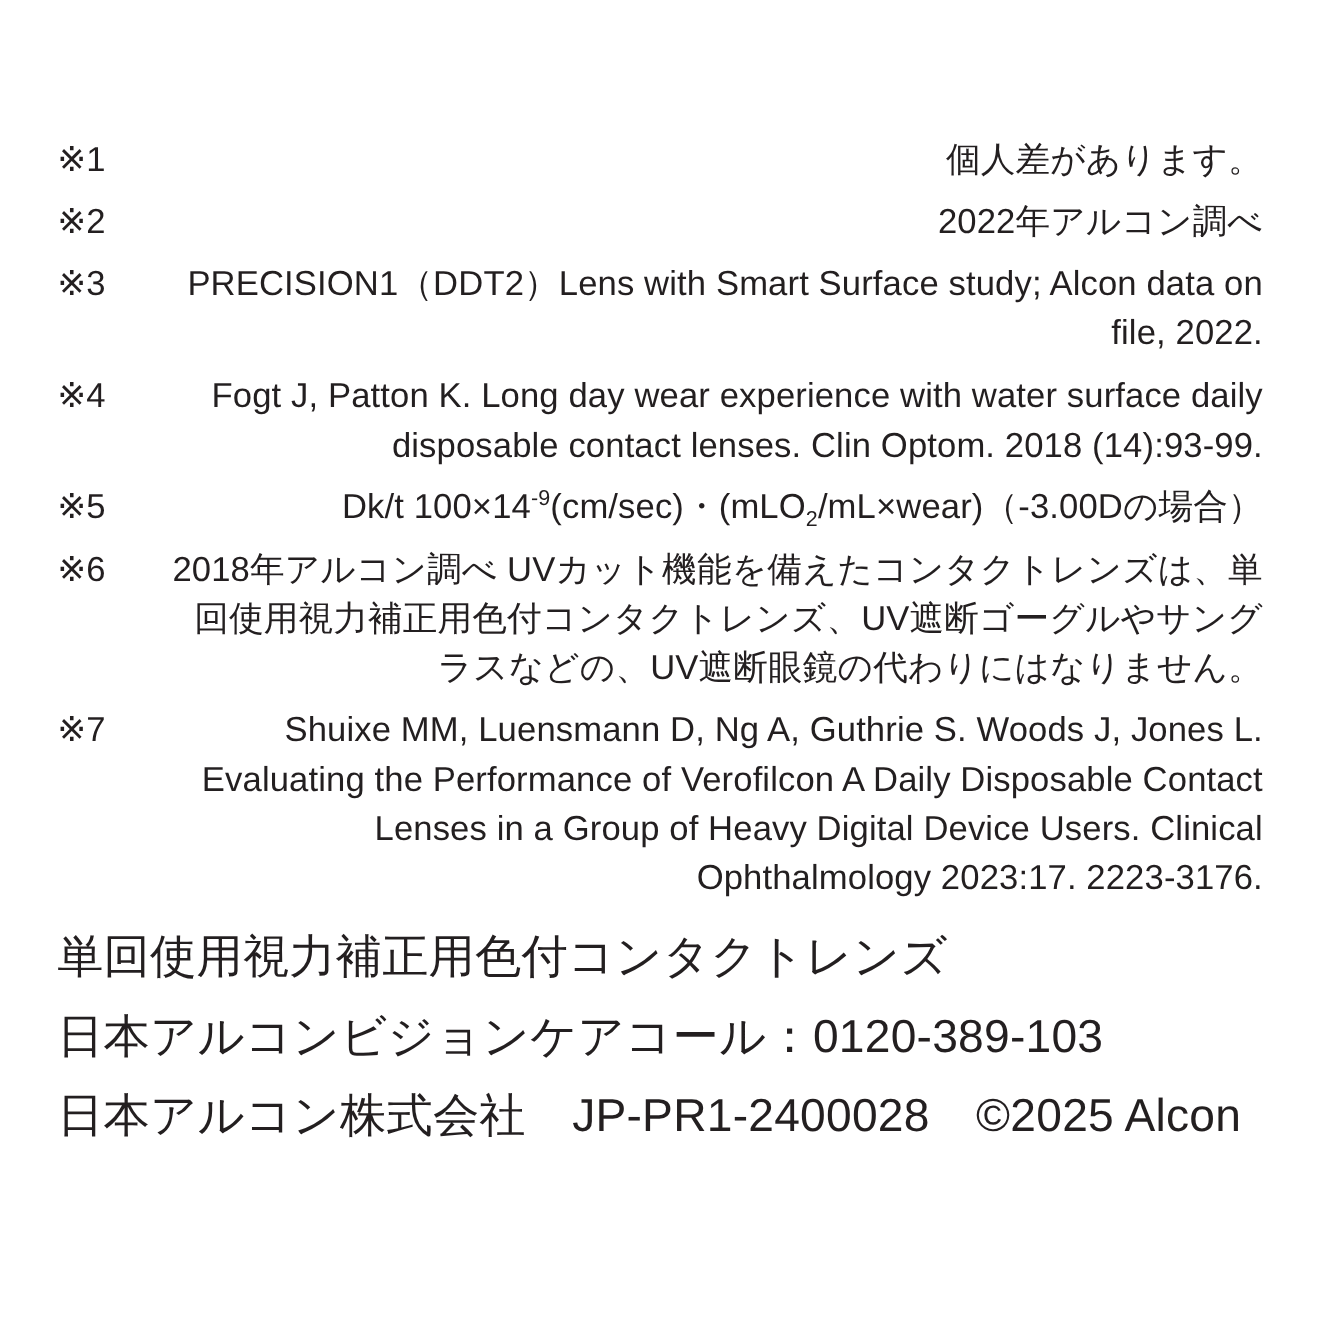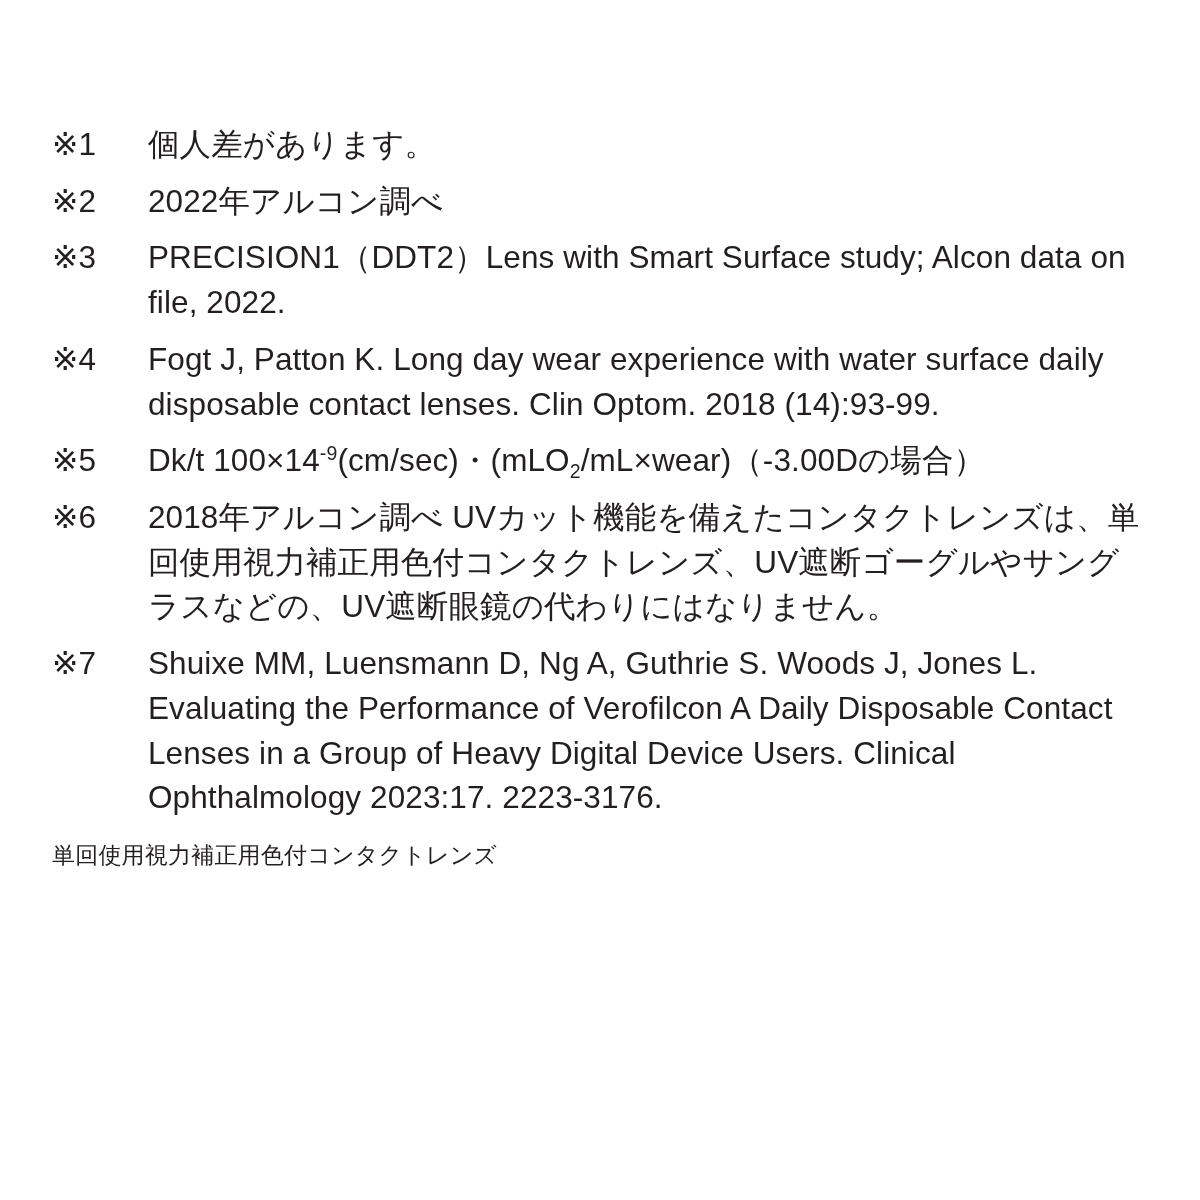--- a/index.html
+++ b/index.html
@@ -34,36 +34,37 @@
     line-height: 1.42;
     letter-spacing: 0.1px;
   }
   .footnote .marker {
     flex: 0 0 auto;
     width: 96px;
     white-space: nowrap;
   }
   .footnote .body {
     flex: 1 1 auto;
+    text-align: right;
   }
   .footnote .body sup {
     font-size: 0.62em;
     vertical-align: super;
     line-height: 0;
   }
   .footnote .body sub {
     font-size: 0.62em;
     vertical-align: sub;
     line-height: 0;
   }
   .legal {
     margin-top: 18px;
   }
   .legal-line {
-    font-size: 23px;
+    font-size: 42px;
     line-height: 1.52;
     letter-spacing: 0.2px;
     margin: 0 0 8px 0;
     white-space: pre;
   }
   .legal-line sup {
     font-size: 0.55em;
     vertical-align: super;
     line-height: 0;
   }
@@ -107,15 +108,17 @@
 
     <li class="footnote">
       <span class="marker">※7</span>
       <span class="body">Shuixe MM, Luensmann D, Ng A, Guthrie S. Woods J, Jones L. Evaluating the Performance of Verofilcon A Daily Disposable Contact Lenses in a Group of Heavy Digital Device Users. Clinical Ophthalmology 2023:17. 2223-3176.</span>
     </li>
 
   </ul>
 
   <div class="legal">
     <p class="legal-line">単回使用視力補正用色付コンタクトレンズ</p>
+    <p class="legal-line">日本アルコンビジョンケアコール：0120-389-103</p>
+    <p class="legal-line">日本アルコン株式会社　JP-PR1-2400028　©2025 Alcon</p>
   </div>
 
 </div>
 
 </body></html>

